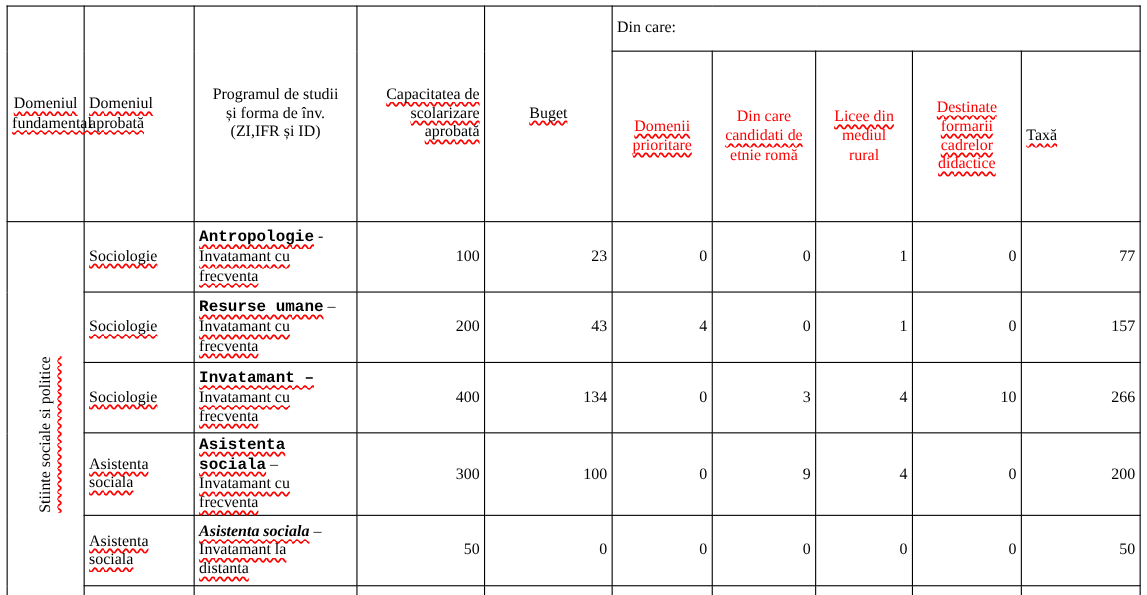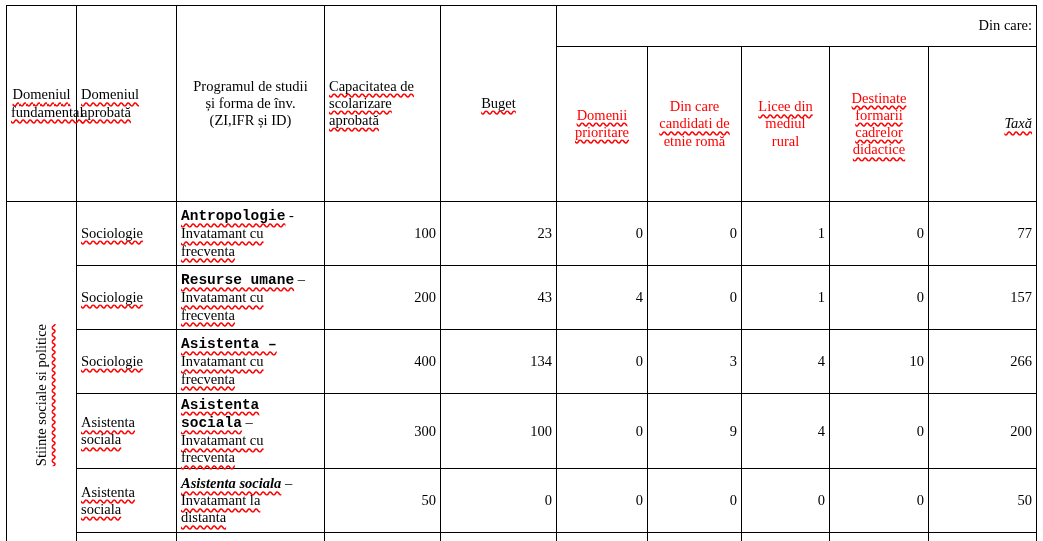--- a/index.html
+++ b/index.html
@@ -45,45 +45,44 @@
   col.c-rural { width: 88px; }
   col.c-cadre { width: 99px; }
   col.c-taxa  { width: 108px; }
 
   
   .hdr {
     vertical-align: bottom;
     height: 150px;
   }
   .din-care-bar {
-    text-align: right;
+    text-align: left;
     vertical-align: middle;
     height: 36px;
     font-size: 14.5px;
     margin-left: 37px;
   }
   .hdr-center-red {
     text-align: center;
     vertical-align: bottom;
     color: #ff0000;
     padding-bottom: 18px;
   }
   .hdr-taxa {
-    text-align: right;
+    text-align: left;
     vertical-align: bottom;
     padding-bottom: 36px;
-    font-style: italic;
   }
   .hdr-bug {
     text-align: center;
     vertical-align: top;
     padding-top: 36px;
   }
   .hdr-cap {
-    text-align: left;
+    text-align: right;
     vertical-align: top;
     padding-top: 36px;
   }
   .hdr-prog {
     text-align: center;
     vertical-align: top;
     padding-top: 40px;
     font-size: 14px;
   }
   .hdr-dom {
@@ -275,21 +274,21 @@
         <td class="num"><span>1</span></td>
         <td class="num"><span>0</span></td>
         <td class="num"><span>157</span></td>
       </tr>
 
       <tr class="rowh">
         <td class="body-dom">
           <span class="sq-blk">Sociologie</span>
         </td>
         <td class="body-prog">
-          <span class="b sq-blk">Asistenta –</span><span></span>
+          <span class="b sq-blk">Invatamant –</span><span></span>
           <div><span class="sq-blk">Invatamant cu</span></div>
           <div><span class="sq-blk">frecventa</span></div>
         </td>
         <td class="num"><span>400</span></td>
         <td class="num"><span>134</span></td>
         <td class="num"><span>0</span></td>
         <td class="num"><span>3</span></td>
         <td class="num"><span>4</span></td>
         <td class="num"><span>10</span></td>
         <td class="num"><span>266</span></td>

